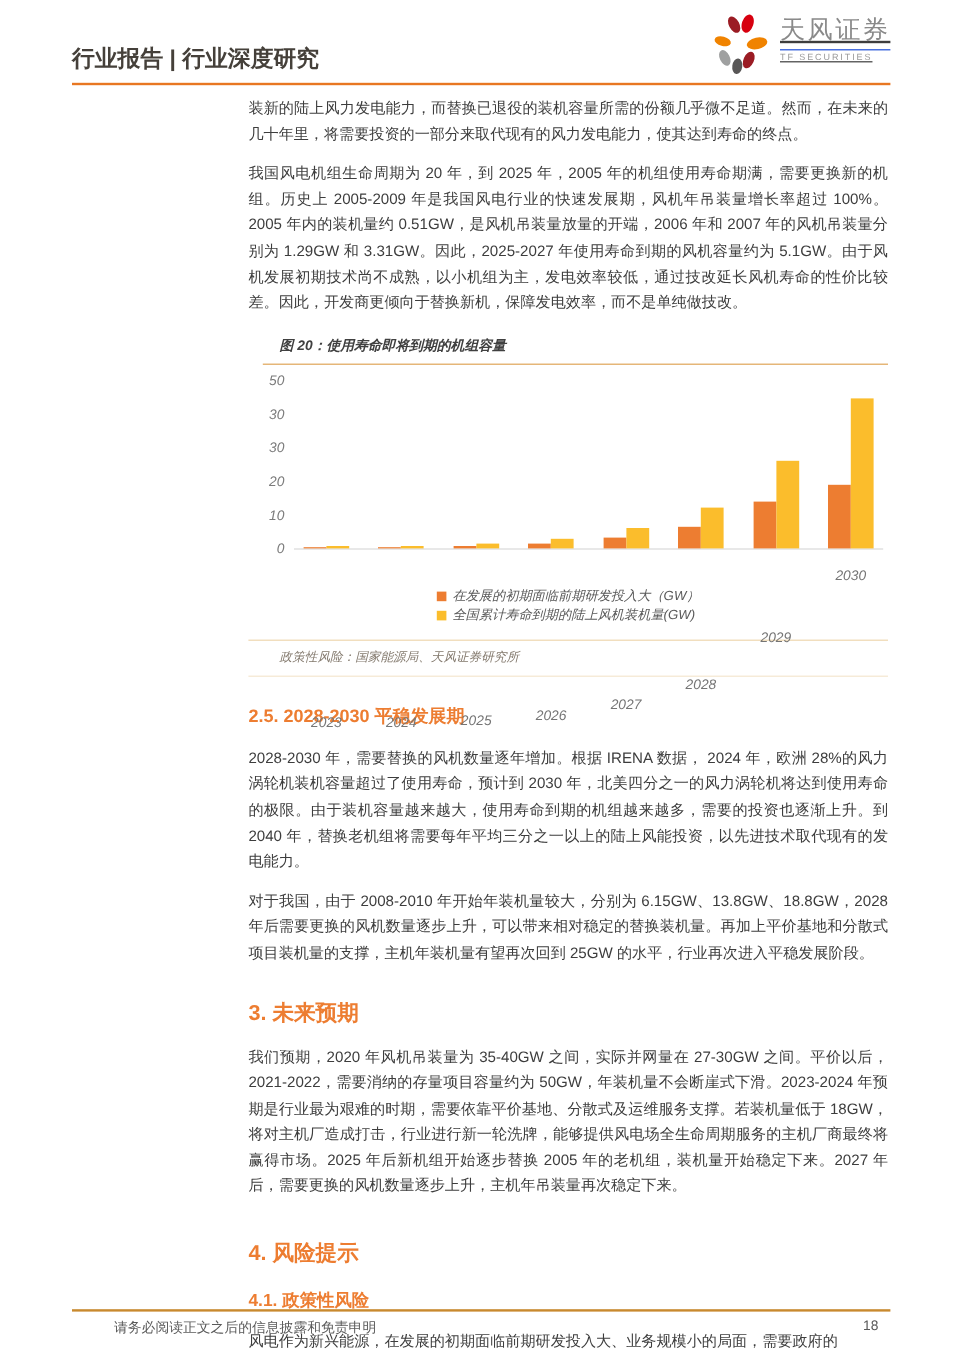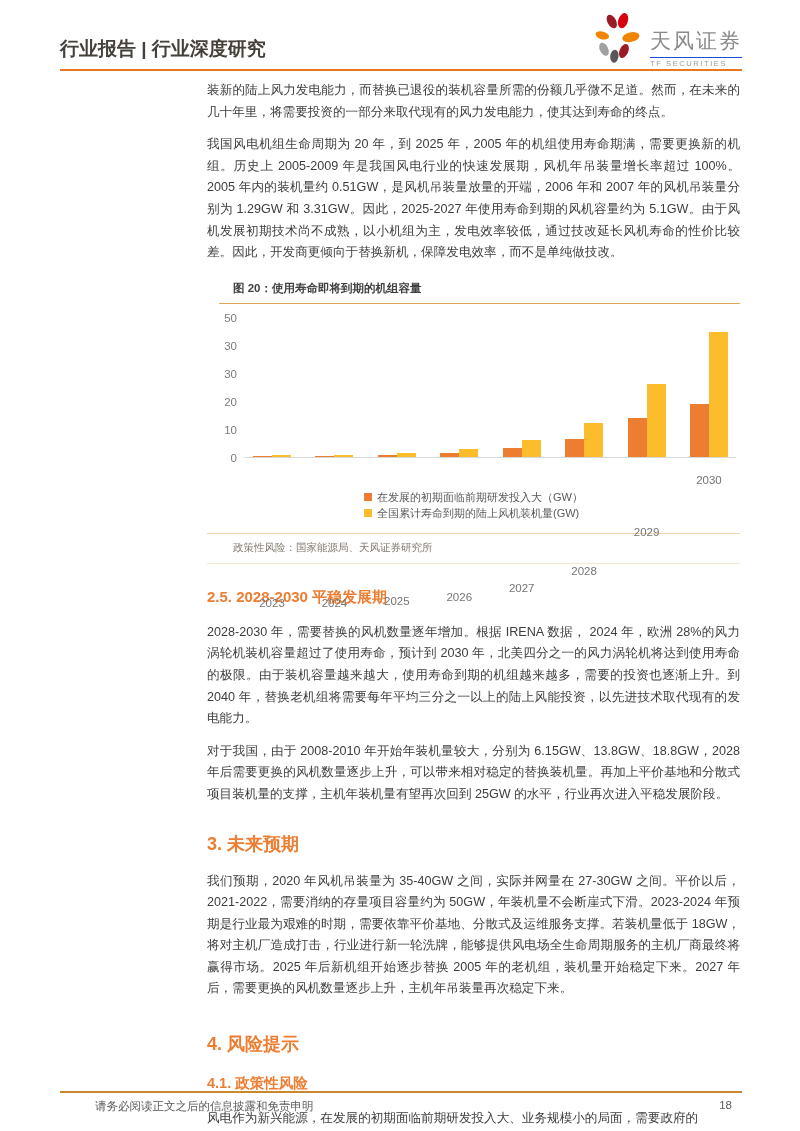--- a/index.html
+++ b/index.html
@@ -7,32 +7,32 @@
   .page {
     position:relative; width:800px; height:1131px; margin:0 auto;
     background:#ffffff; overflow:hidden;
     font-family:"Liberation Sans","DejaVu Sans",sans-serif;
     color:#3d3d3d;
   }
   
   .header { position:absolute; left:60px; right:58px; top:20px; height:48px;
     display:flex; justify-content:space-between; align-items:flex-end; }
   .header-left { font-size:19px; font-weight:bold; color:#45403a; padding-bottom:6px; }
-  .brand { display:flex; align-items:flex-end; gap:7px; }
+  .brand { display:flex; align-items:flex-start; gap:7px;text-decoration:underline; }
   .brand-text { display:flex; flex-direction:column; }
   .brand-name { font-size:21px; color:#8a8a8a; letter-spacing:2px; }
   .brand-sub { font-size:7.5px; color:#9a9a9a; letter-spacing:1.6px; border-top:1px solid #1d4ed8; margin-top:2px; padding-top:1px; }
   .header-rule { position:absolute; left:60px; right:58px; top:69px; height:2px; background:#e87722; }
   
   .content { position:absolute; left:207px; width:533px; top:80px; }
   .para { font-size:12.6px; line-height:21.6px; text-align:justify; margin-bottom:11px; color:#3d3d3d; }
   .heading-l2 { color:#ed7d31; font-size:15px; font-weight:bold; margin:24px 0 15px; }
   .heading-l1 { color:#ed7d31; font-size:18px; font-weight:bold; margin:26px 0 15px; }
   
-  .figure { margin:12px 0 18px; }
+  .figure { margin:12px 0 18px;font-style:italic; }
   .fig-title { font-size:11.5px; font-weight:bold; color:#404040; padding:5px 0 7px 26px; }
   .fig-rule-top { height:1px; background:#dfa558; margin-left:12px; }
   .chart-wrap { display:flex; margin-top:14px; padding-right:4px; }
   .y-axis { position:relative; width:38px; height:140px; }
   .y-tick { position:absolute; right:8px; font-size:11.5px; color:#7b7b7b; }
   .plot { position:relative; flex:1; height:140px; border-bottom:1px solid #d9d9d9;
     display:flex; align-items:flex-end; justify-content:space-between; padding:0 8px; }
   .bar-group { position:relative; display:flex; align-items:flex-end; width:38px; }
   .bar { width:19px; }
   .x-label { position:absolute; top:4px; left:50%; transform:translateX(-50%);

